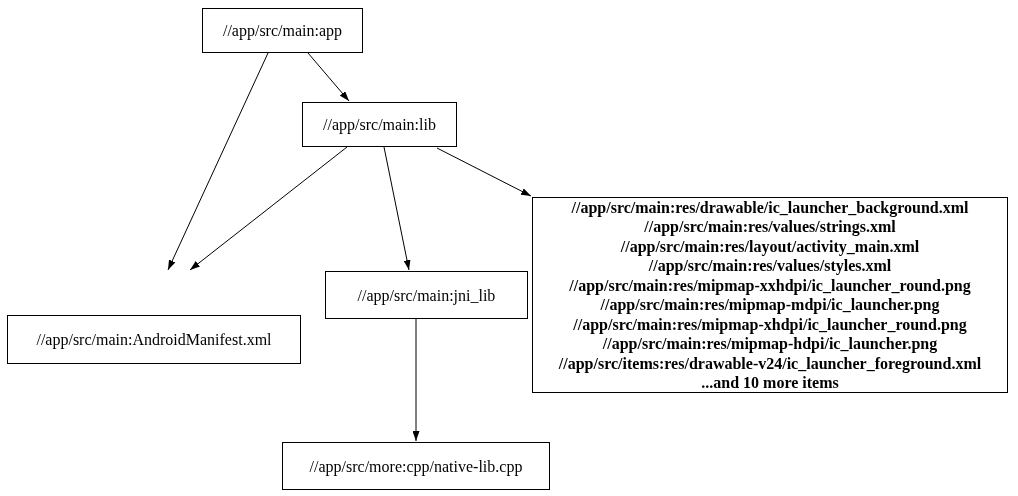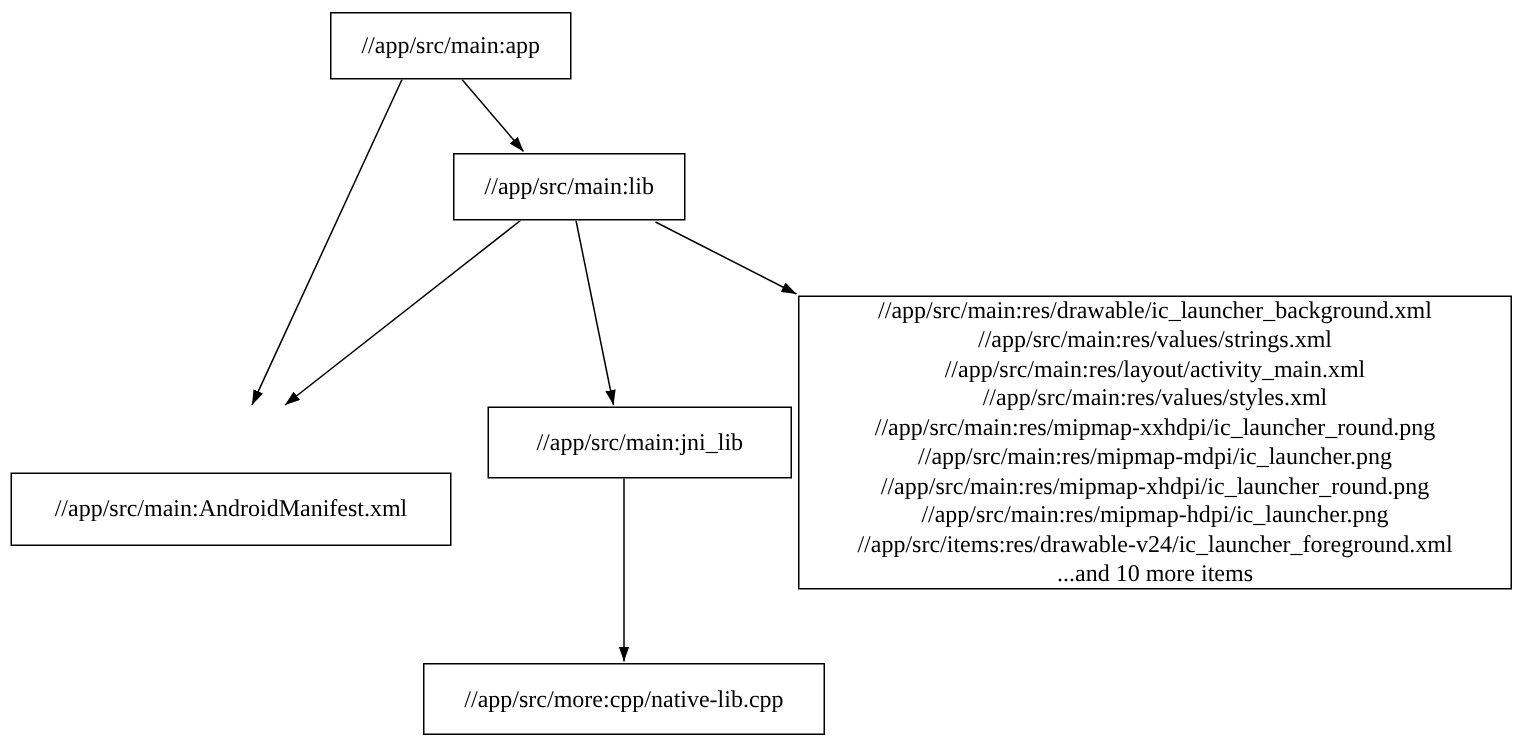--- a/index.html
+++ b/index.html
@@ -33,25 +33,25 @@
     justify-content: center;
     text-align: center;
     font-size: 16px;
     line-height: 19px;
     white-space: nowrap;
   }
   .node.multiline {
     flex-direction: column;
     line-height: 19.5px;
   }
-  #node-app       { left: 220px; top: 8px;   width: 161px; height: 45px; }
+  #node-app       { left: 202px; top: 8px;   width: 161px; height: 45px; }
   #node-lib       { left: 302px; top: 102px; width: 155px; height: 45px; }
   #node-manifest  { left: 7px;   top: 271px; width: 294px; height: 49px; margin-top: 44px; }
   #node-jni-lib   { left: 325px; top: 271px; width: 203px; height: 48px; }
-  #node-resources { left: 532px; top: 197px; width: 476px; height: 196px; }
+  #node-resources { left: 532px; top: 197px; width: 476px; height: 196px; font-weight: bold; }
   #node-cpp       { left: 282px; top: 442px; width: 268px; height: 48px; }
   .edge-line {
     stroke: #000000;
     stroke-width: 1;
     fill: none;
   }
 </style>
 </head>
 <body>
 

